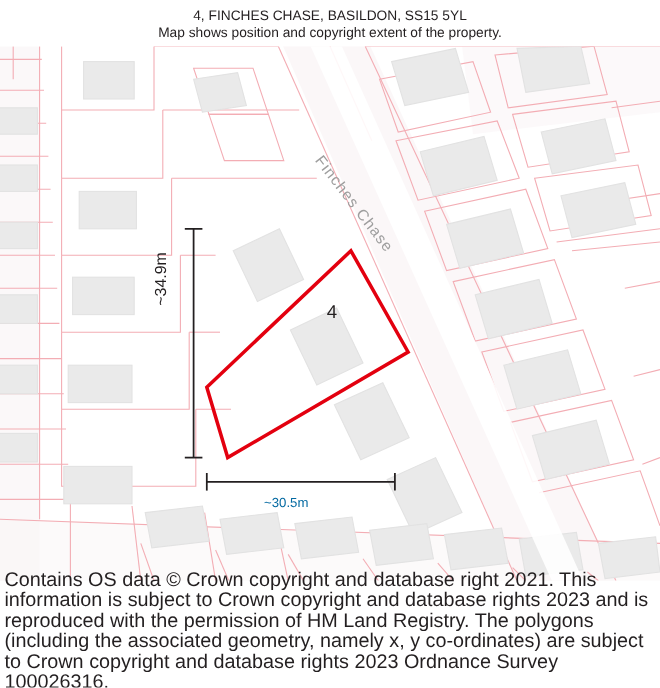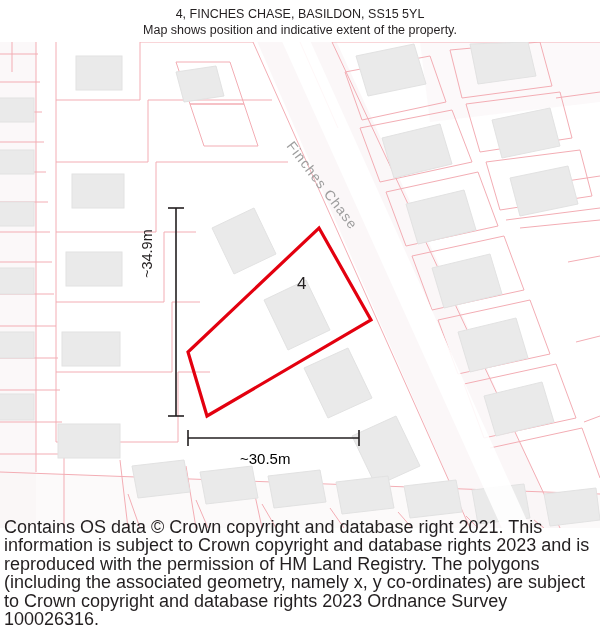--- a/index.html
+++ b/index.html
@@ -77,22 +77,22 @@
     font-size: 14.5px;
     color: #231f20;
     transform: rotate(-90deg);
     transform-origin: left top;
     white-space: nowrap;
   }
   .dim-horizontal {
     position: absolute;
     left: 240px;
     top: 408px;
-    font-size: 15px;
-    color: #000000;
+    font-size: 12px;
+    color: #0369a1;
     white-space: nowrap;
   }
   
   .footer {
     position: absolute;
     top: 518px;
     left: 0;
     width: 600px;
     padding: 0 4px;
     box-sizing: border-box;
@@ -101,21 +101,21 @@
     color: #231f20;
   }
 </style>
 </head>
 <body>
 
 <div class="page">
 
   <div class="header">
     <div class="title">4, FINCHES CHASE, BASILDON, SS15 5YL</div>
-    <div class="subtitle">Map shows position and indicative extent of the property.</div>
+    <div class="subtitle">Map shows position and copyright extent of the property.</div>
   </div>
 
   <div class="map">
     <svg width="600" height="486" viewBox="0 0 600 486" xmlns="http://www.w3.org/2000/svg">
 
       <g>
         <path d="M0 0 L600 0 L600 486 L0 486 Z" fill="#ffffff"></path>
 
         <path d="M253 -10 L332 -10 L560 486 L470 486 Z" fill="#f9f4f5" opacity="0.75"></path>
 

